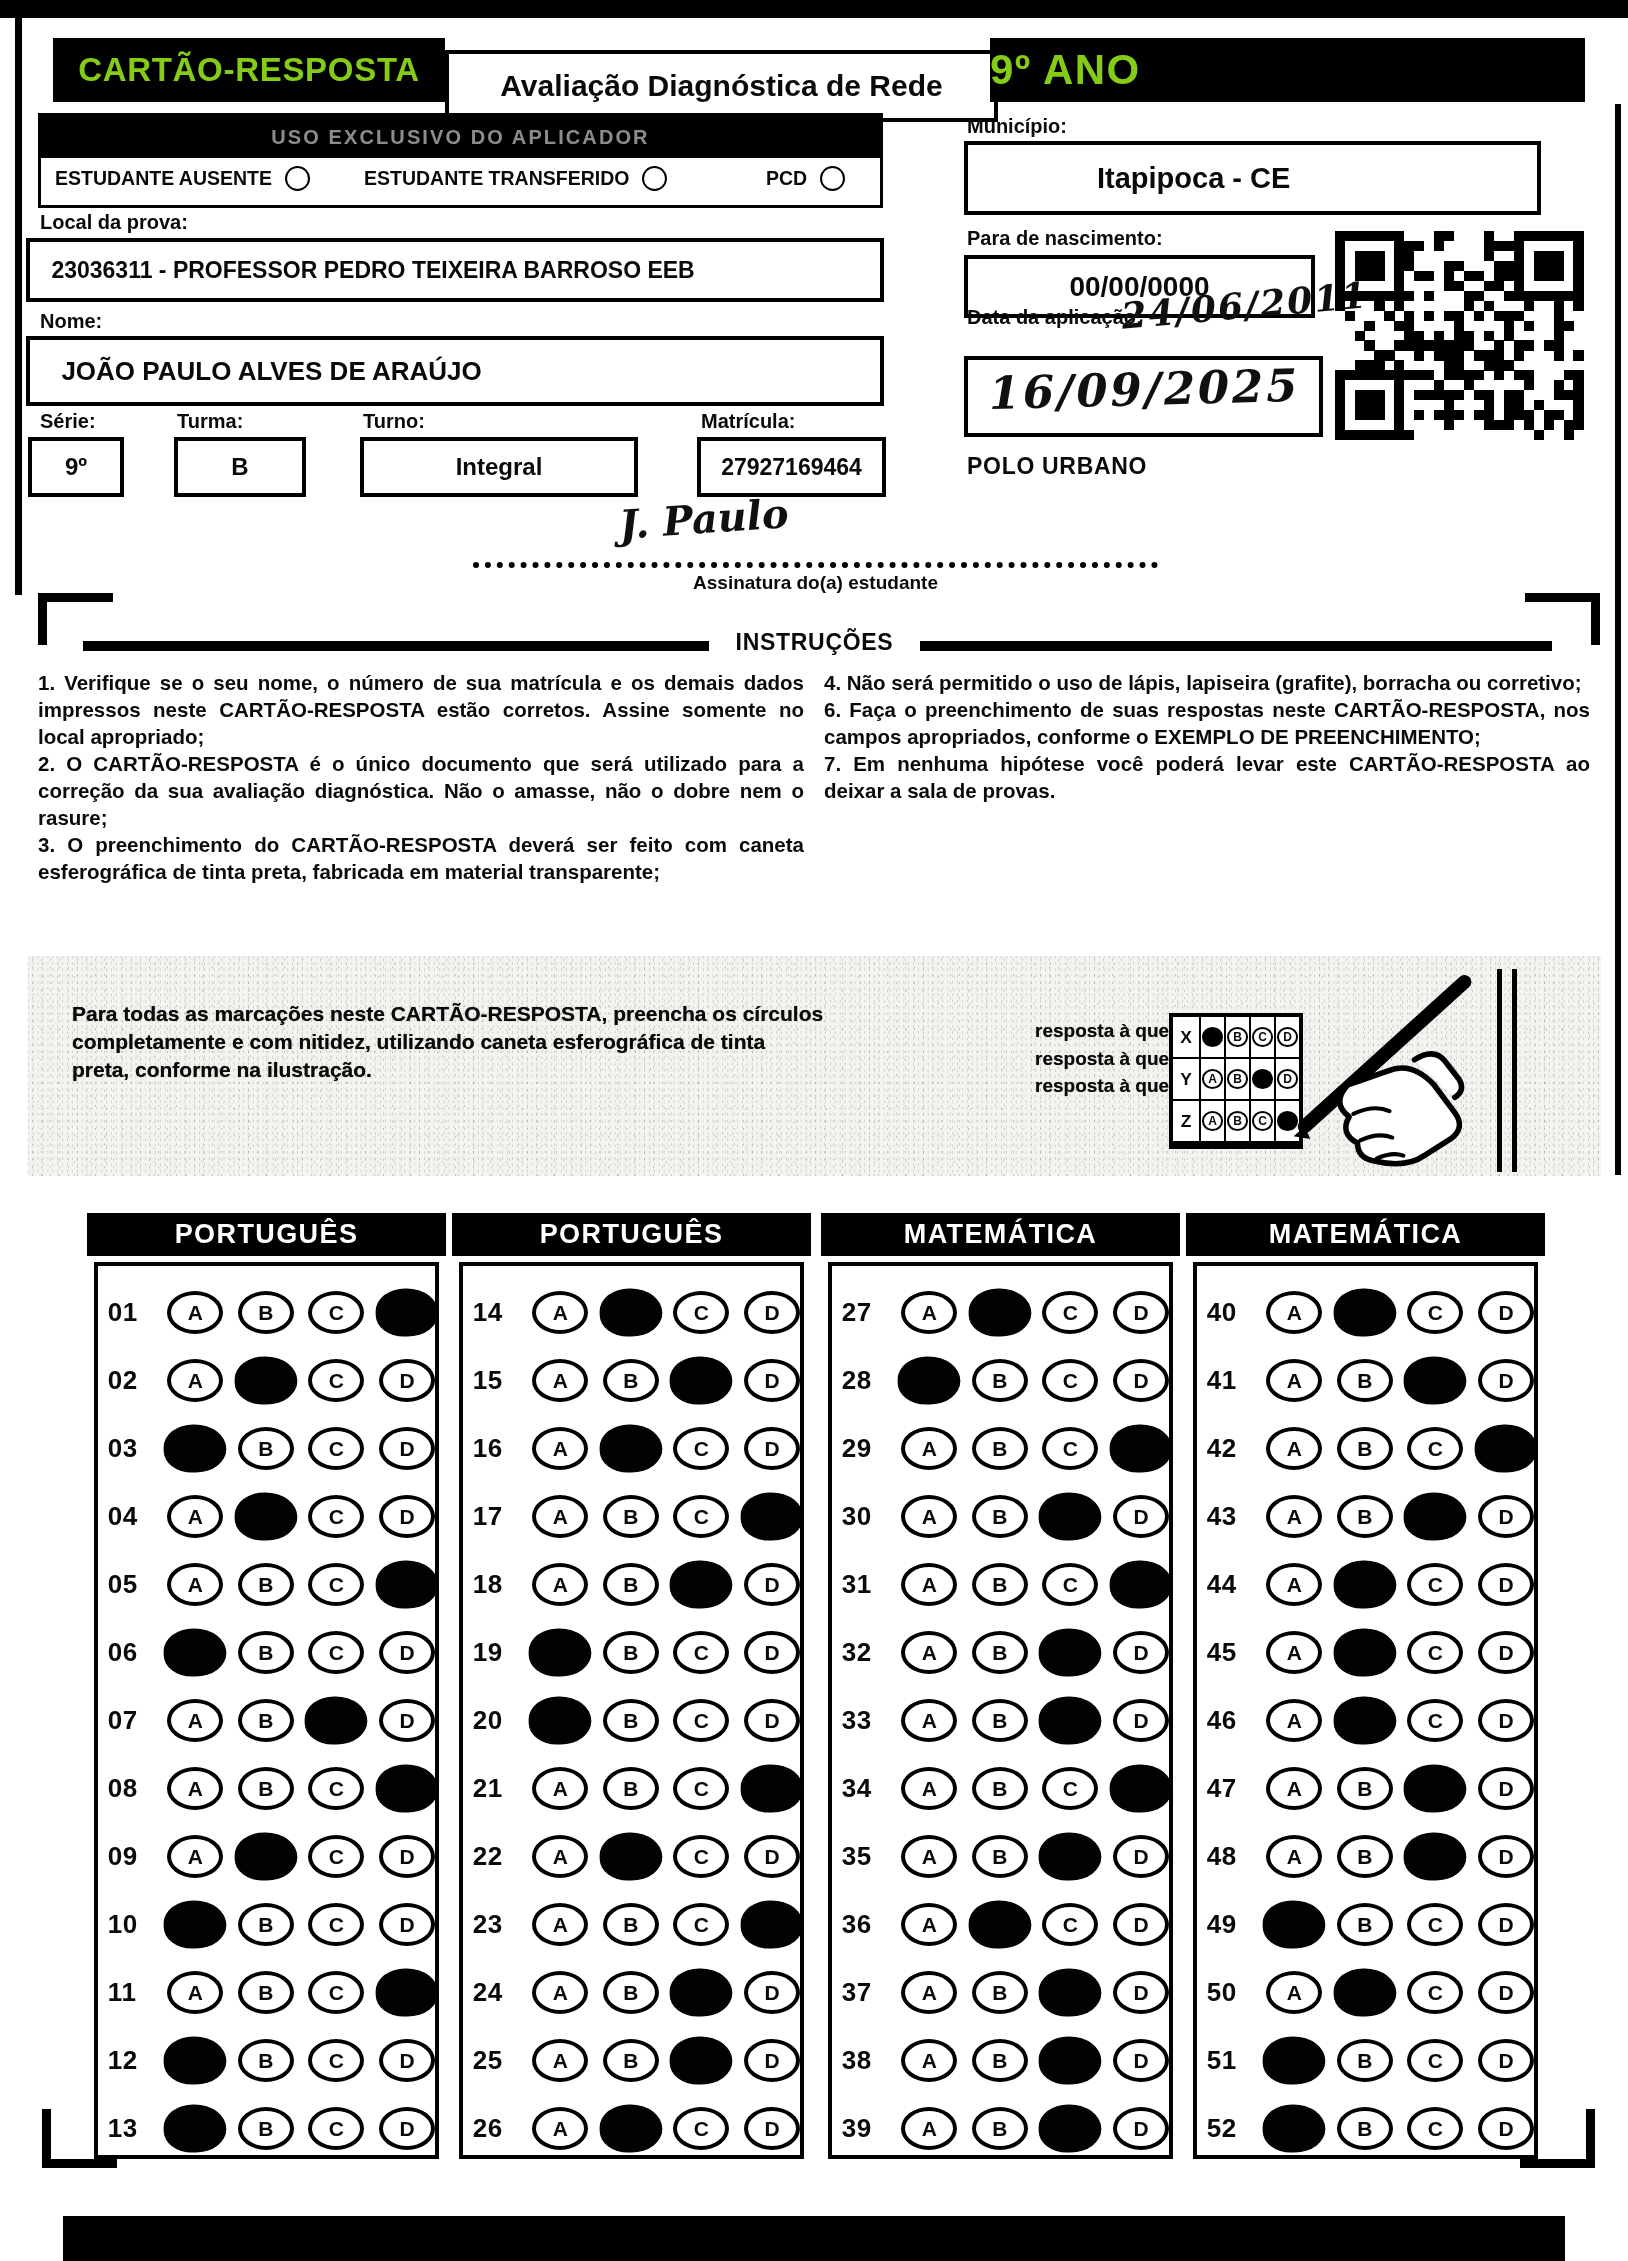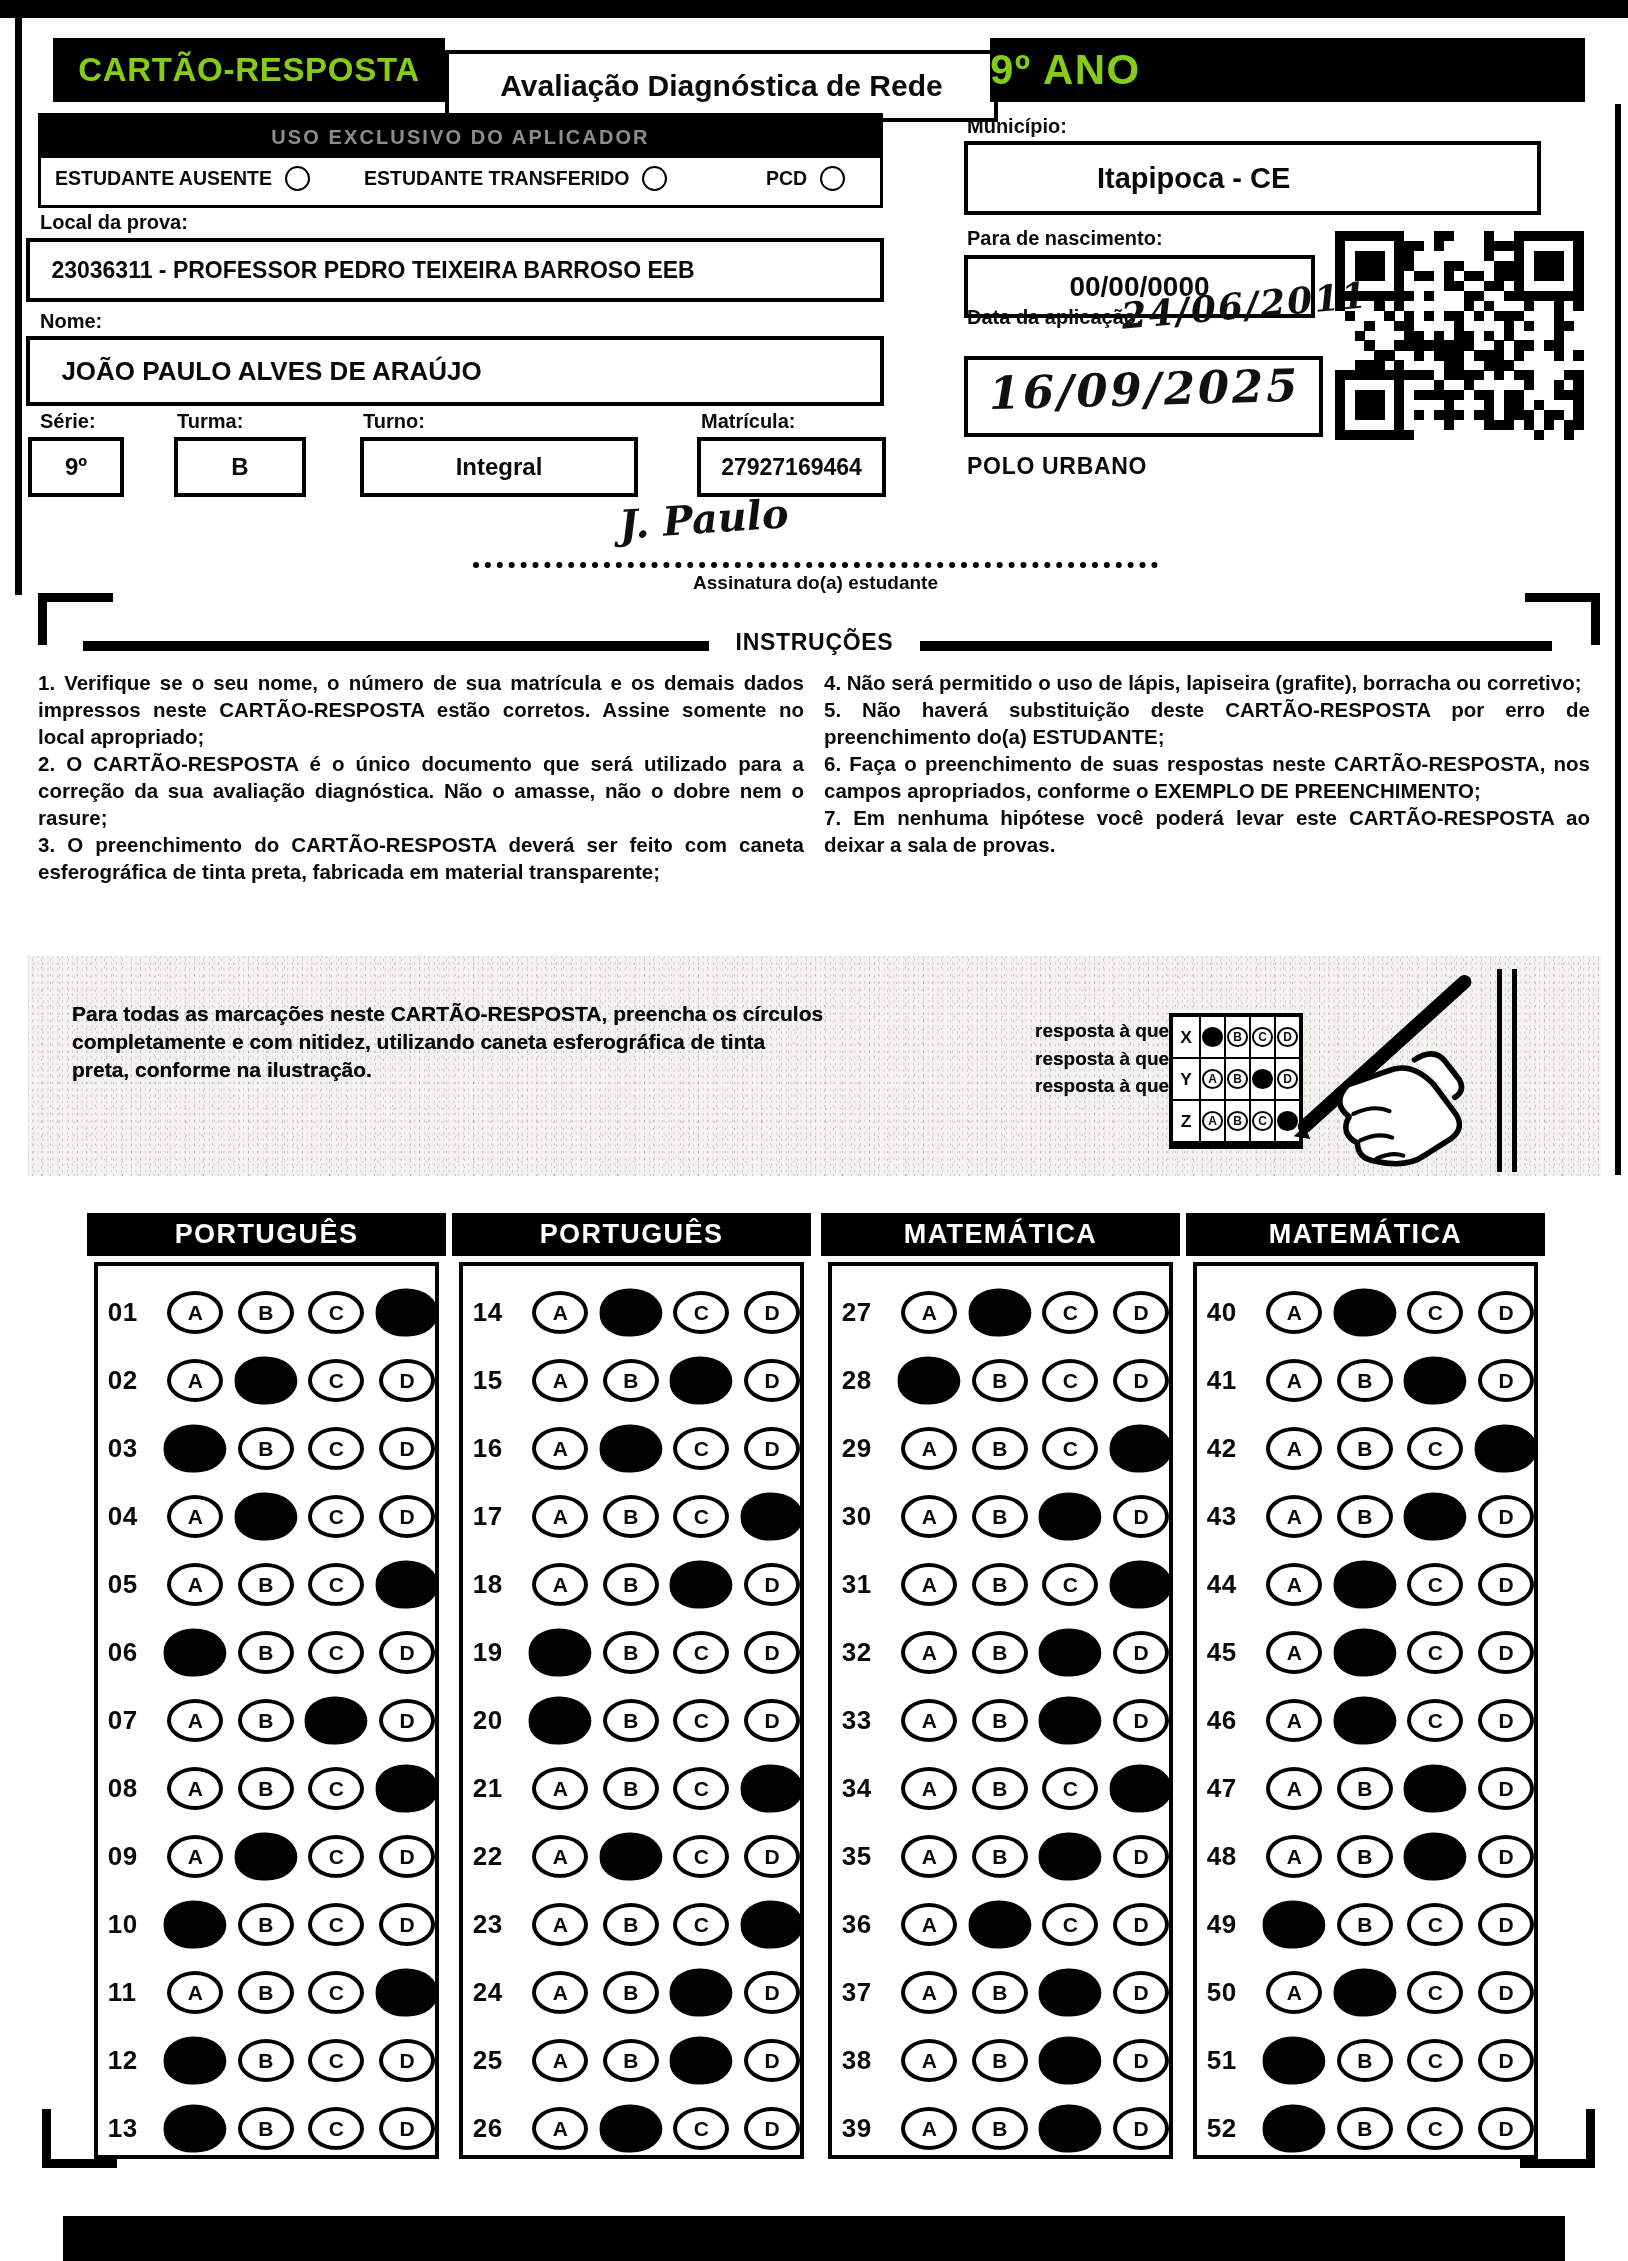--- a/index.html
+++ b/index.html
@@ -428,21 +428,20 @@
   <div class="abs" id="instr-title">INSTRUÇÕES</div>
   <div class="instr-bar" id="instr-bar-l"></div>
   <div class="instr-bar" id="instr-bar-r"></div>
   <div class="instr-col" id="instr-left">
     <p>1. Verifique se o seu nome, o número de sua matrícula e os demais dados impressos neste CARTÃO-RESPOSTA estão corretos. Assine somente no local apropriado;</p>
     <p>2. O CARTÃO-RESPOSTA é o único documento que será utilizado para a correção da sua avaliação diagnóstica. Não o amasse, não o dobre nem o rasure;</p>
     <p>3. O preenchimento do CARTÃO-RESPOSTA deverá ser feito com caneta esferográfica de tinta preta, fabricada em material transparente;</p>
   </div>
   <div class="instr-col" id="instr-right">
     <p>4. Não será permitido o uso de lápis, lapiseira (grafite), borracha ou corretivo;</p>
-    <p>5. Não haverá substituição deste CARTÃO-RESPOSTA por erro de preenchimento do(a) ESTUDANTE;</p>
     <p>6. Faça o preenchimento de suas respostas neste CARTÃO-RESPOSTA, nos campos apropriados, conforme o EXEMPLO DE PREENCHIMENTO;</p>
     <p>7. Em nenhuma hipótese você poderá levar este CARTÃO-RESPOSTA ao deixar a sala de provas.</p>
   </div>
 
   <div class="abs" id="example-box"></div>
   <div class="abs" id="example-text">Para todas as marcações neste CARTÃO-RESPOSTA, preencha os círculos completamente e com nitidez, utilizando caneta esferográfica de tinta preta, conforme na ilustração.</div>
   <div class="abs" id="example-legend">
     <div>resposta à questão X = A</div>
     <div>resposta à questão Y = C</div>
     <div>resposta à questão Z = D</div>

